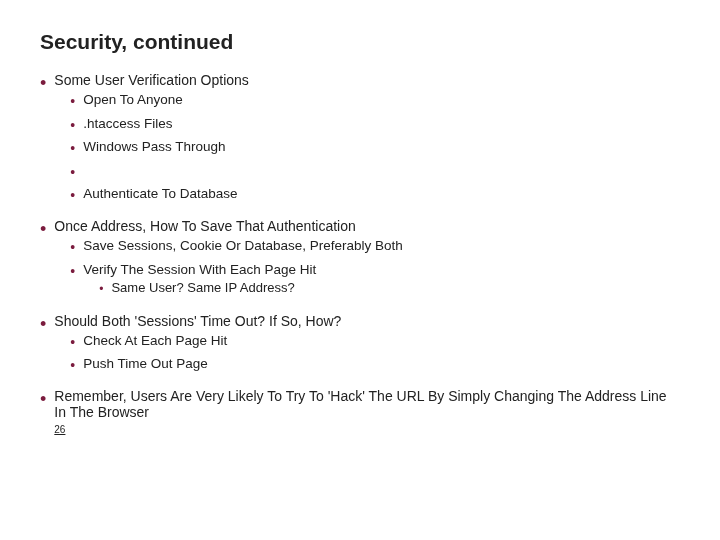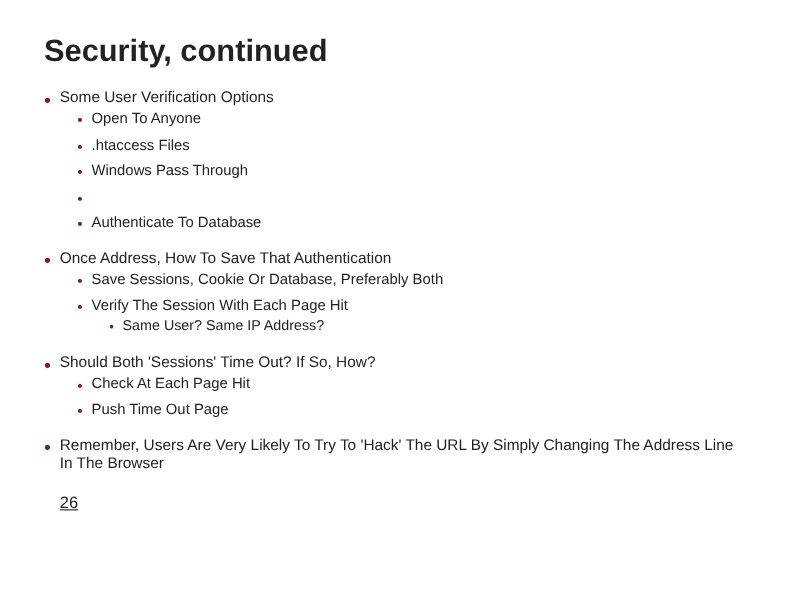--- a/index.html
+++ b/index.html
@@ -9,21 +9,21 @@
     }
     body {
       background: #ffffff;
       font-family: Arial, Helvetica, sans-serif;
       width: 720px;
       height: 540px;
       overflow: hidden;
       padding: 30px 40px;
     }
     h1 {
-      font-size: 28px;
+      font-size: 21px;
       font-weight: bold;
       color: #222222;
       margin-bottom: 18px;
     }
     ul {
       list-style: none;
     }
     .level1 > li {
       margin-bottom: 8px;
       font-size: 14px;
@@ -75,27 +75,27 @@
     .level2-wrap {
       margin-top: 4px;
       margin-left: 16px;
     }
     .level3-wrap {
       margin-top: 3px;
       margin-left: 16px;
     }
     .page-number {
       text-decoration: underline;
-      font-size: 15px;
+      font-size: 10px;
     }
     .last-line {
       display: flex;
       flex-wrap: wrap;
       align-items: flex-end;
-      gap: 21px;
+      gap: 4px;
     }
   </style>
 </head>
 <body>
 
 <h1>Security, continued</h1>
 
 <ul class="level1">
 
   <li>

